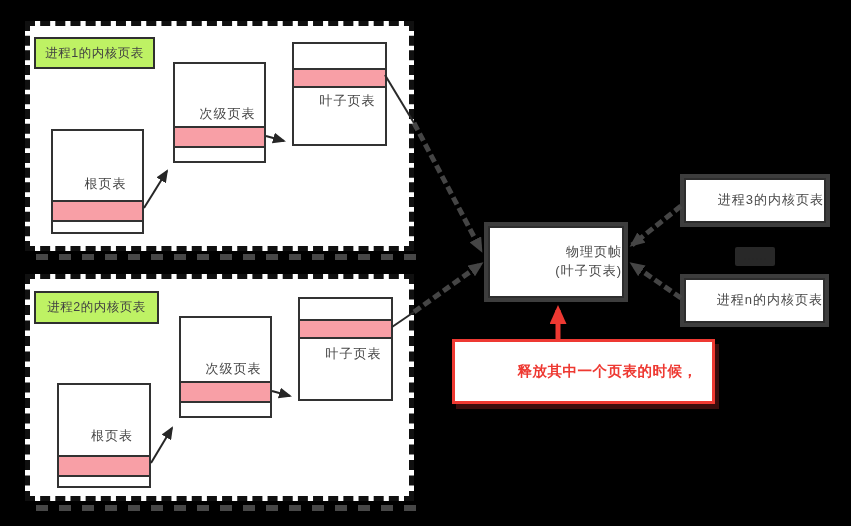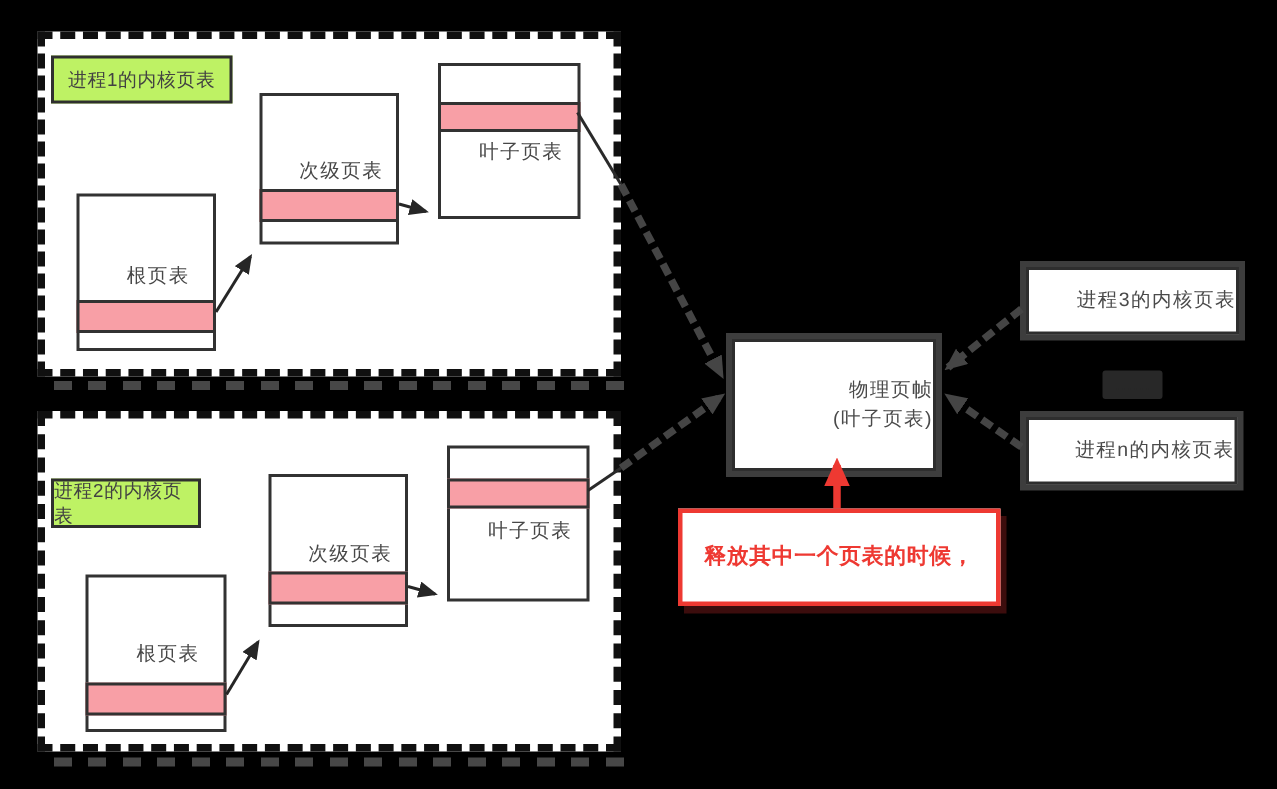--- a/index.html
+++ b/index.html
@@ -14,52 +14,52 @@
   .pshadow{position:absolute;height:6px;
     background:repeating-linear-gradient(90deg,#474747 0 12px,transparent 12px 23px);}
   #pshadow1{left:36px;top:254px;width:382px;}
   #pshadow2{left:36px;top:505px;width:382px;}
 
   
   .titlebox{position:absolute;background:#bef264;border:2px solid #2f2f2f;box-sizing:border-box;
     display:flex;align-items:center;justify-content:center;
     font-size:12.5px;color:#424242;letter-spacing:.5px;}
   #title1{left:34px;top:37px;width:121px;height:32px;}
-  #title2{left:34px;top:291px;width:100px;height:33px;margin-top:28px;}
+  #title2{left:34px;top:291px;width:125px;height:33px;}
 
   
   .ptable{position:absolute;background:#fff;border:2px solid #323232;box-sizing:border-box;}
   .prow{position:absolute;left:-2px;right:-2px;height:22px;background:#f89fa6;
     border:2px solid #323232;box-sizing:border-box;}
   .plabel{position:absolute;left:16px;right:0;text-align:center;
     font-size:13px;color:#474747;letter-spacing:1px;}
   #p1root{left:51px;top:129px;width:93px;height:105px;}
   #p1sec {left:173px;top:62px;width:93px;height:101px;}
   #p1leaf{left:292px;top:42px;width:95px;height:104px;}
   #p2root{left:57px;top:383px;width:94px;height:105px;}
   #p2sec {left:179px;top:316px;width:93px;height:102px;}
   #p2leaf{left:298px;top:297px;width:95px;height:104px;}
 
   
   .obox{position:absolute;background:#fff;border:2px solid #2e2e2e;outline:4px solid #3d3d3d;
     box-sizing:border-box;display:flex;flex-direction:column;align-items:flex-end;justify-content:center;
     font-size:13px;color:#4a4a4a;letter-spacing:1px;line-height:1.45;}
-  #framebox{left:488px;top:226px;width:136px;height:88px;}
+  #framebox{left:488px;top:226px;width:136px;height:72px;}
   #p3box{left:684px;top:178px;width:142px;height:45px;}
   #pnbox{left:684px;top:278px;width:141px;height:45px;}
 
   
   #ellipsis{position:absolute;left:735px;top:247px;width:40px;height:19px;background:#282828;
     color:#282828;font-size:12px;line-height:19px;text-align:center;overflow:hidden;border-radius:2px;}
 
   
   #note{position:absolute;left:452px;top:339px;width:209px;height:59px;background:#fff;
     border:3px solid #ee3932;box-shadow:4px 5px 0 #3c0d0d;box-sizing:content-box;
     display:flex;flex-direction:column;align-items:center;justify-content:center;
-    color:#ee3932;font-weight:bold;font-size:14.5px;line-height:1.6;letter-spacing:.5px;}
+    color:#ee3932;font-weight:bold;font-size:14.5px;line-height:1.6;letter-spacing:.5px;padding-left:48px;}
 
   
   #wires{position:absolute;left:0;top:0;width:851px;height:526px;pointer-events:none;}
 </style>
 </head>
 <body>
 
 <div id="stage">
 
   <div class="panel" id="panel1"></div>

